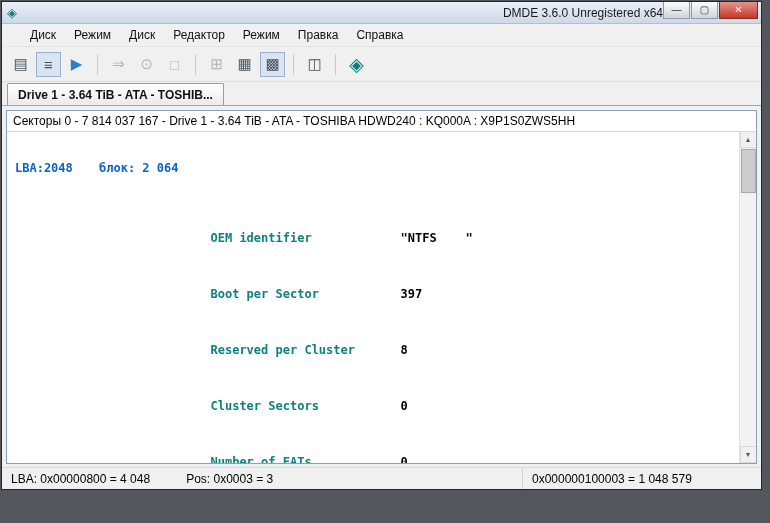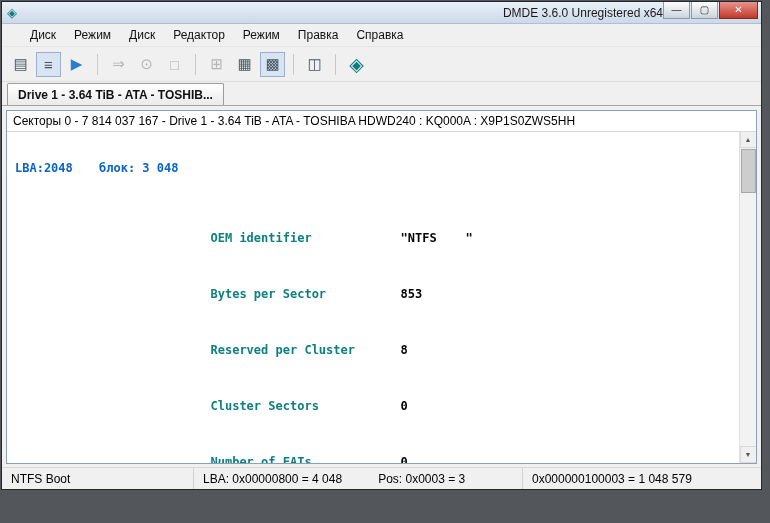--- a/index.html
+++ b/index.html
@@ -167,32 +167,32 @@
 
   <div class="tabstrip">
     <div class="tab">Drive 1 - 3.64 TiB - ATA - TOSHIB...</div>
   </div>
 
   <div class="content-panel">
     <div class="sector-header">Секторы 0 - 7 814 037 167 - Drive 1 - 3.64 TiB - ATA - TOSHIBA HDWD240 : KQ000A : X9P1S0ZWS5HH</div>
     <div class="data-area">
       <div class="lba-line">
         <span class="lba-left">LBA:2048</span>
-        <span class="lba-right">блок: 3 048</span>
+        <span class="lba-right">блок: 2 064</span>
       </div>
       <div>
   <div class="row">
     <span class="r-name">OEM identifier</span>
     <span class="r-value">"NTFS    "</span>
     <span class="r-note"></span>
   </div>
 
   <div class="row">
-    <span class="r-name">Bytes per Sector</span>
-    <span class="r-value">853</span>
+    <span class="r-name">Boot per Sector</span>
+    <span class="r-value">397</span>
     <span class="r-note"></span>
   </div>
 
   <div class="row">
     <span class="r-name">Reserved per Cluster</span>
     <span class="r-value">8</span>
     <span class="r-note"></span>
   </div>
 
   <div class="row">
@@ -244,21 +244,20 @@
       
     </div>
     <div class="vscroll">
       <div class="sarr up">▲</div>
       <div class="sthumb"></div>
       <div class="sarr down">▼</div>
     </div>
   </div>
 
   <div class="statusbar">
-    <div class="sb-panel sb-left">NTFS Boot</div>
     <div class="sb-panel sb-mid">
       <span>LBA: 0x00000800 = 4 048</span>
       <span class="pos">Pos: 0x0003 = 3</span>
     </div>
     <div class="sb-panel sb-right">0x000000100003 = 1 048 579</div>
   </div>
 
 </div>
 
 </body></html>

